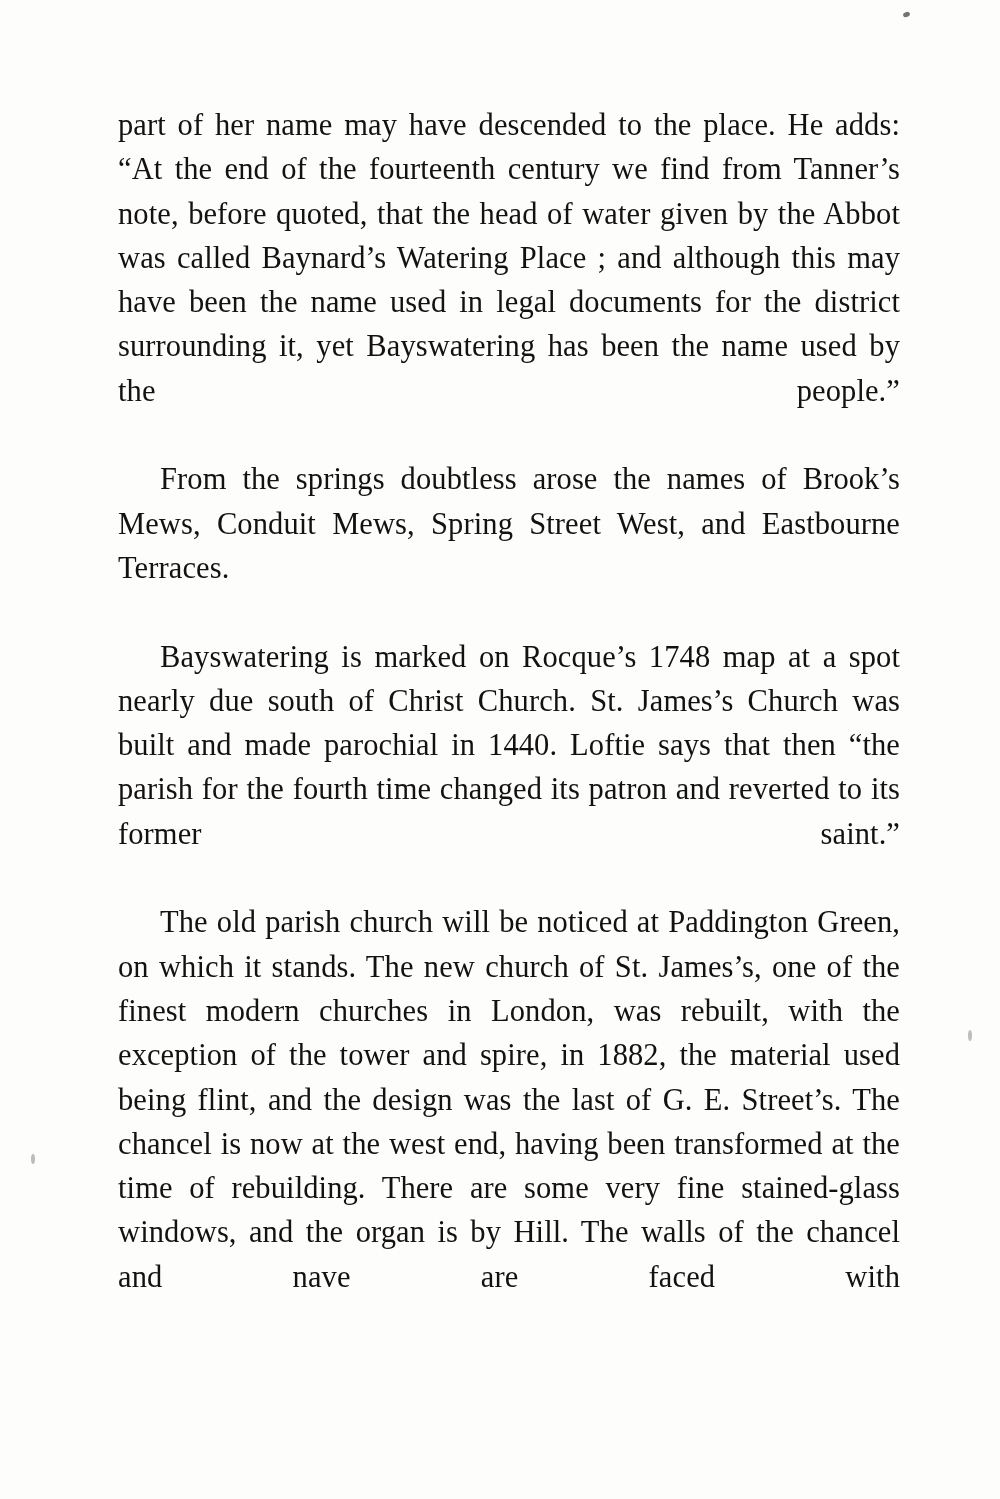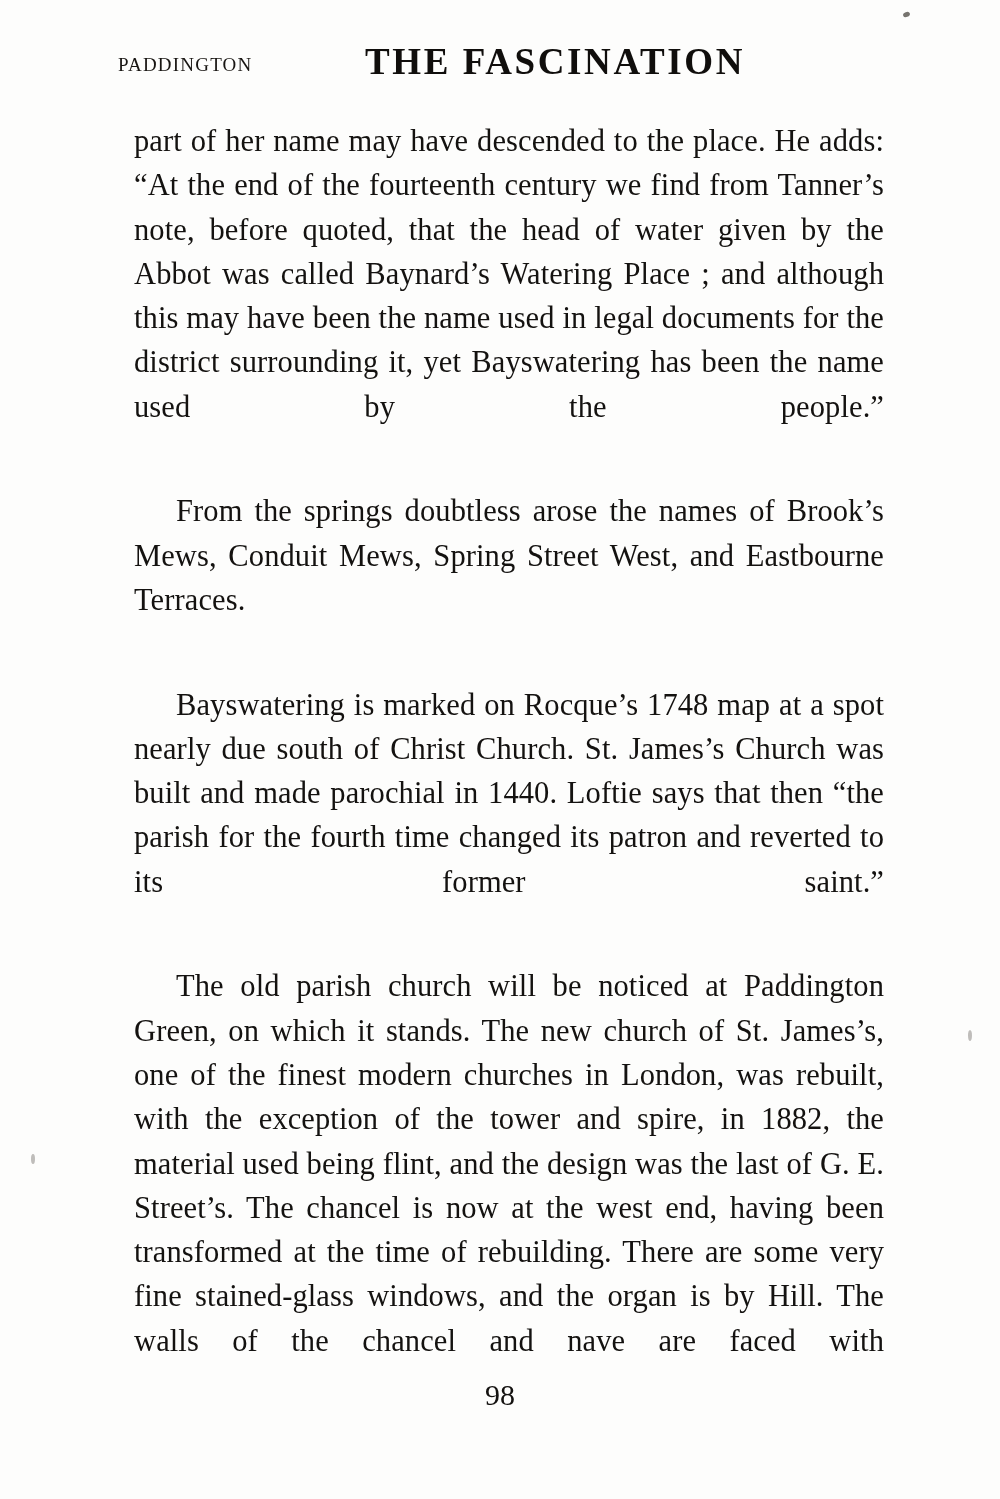--- a/index.html
+++ b/index.html
@@ -65,21 +65,21 @@
     box-sizing: border-box;
   }
 
   main.body-text {
     position: absolute;
     left: 118px;
     top: 103px;
     width: 782px;
   }
   p.para {
-    margin: 16px;
+    margin: 0;
     font-size: 30.5px;
     line-height: 44.3px;
     text-align: justify;
     text-justify: inter-word;
     letter-spacing: 0.1px;
     color: #141210;
     font-family: "Liberation Serif", "DejaVu Serif", serif;
   }
   p.para.indent { text-indent: 42px; }
   p.para + p.para { margin-top: 0px; }
@@ -102,27 +102,22 @@
 </style>
 </head>
 <body>
 
 <div class="page">
 
   <span class="speck s1"></span>
   <span class="speck s2"></span>
   <span class="speck s3"></span>
 
-  <header class="running-head">
-    <div class="folio-left">PADDINGTON</div>
-    <div class="head-title">THE FASCINATION</div>
-  </header>
 
   <main class="body-text">
     <p class="para">part of her name may have descended to the place.   He adds: “At the end of the fourteenth century we find from Tanner’s note, before quoted, that the head of water given by the Abbot was called Baynard’s Watering Place ; and although this may have been the name used in legal documents for the district surrounding it, yet Bayswatering has been the name used by the people.”</p>
     <p class="para indent">From the springs doubtless arose the names of Brook’s Mews, Conduit Mews, Spring Street West, and Eastbourne Terraces.</p>
     <p class="para indent">Bayswatering is marked on Rocque’s 1748 map at a spot nearly due south of Christ Church. St. James’s Church was built and made parochial in 1440.   Loftie says that then “the parish for the fourth time changed its patron and reverted to its former saint.”</p>
     <p class="para indent">The old parish church will be noticed at Paddington Green, on which it stands.   The new church of St. James’s, one of the finest modern churches in London, was rebuilt, with the exception of the tower and spire, in 1882, the material used being flint, and the design was the last of G. E. Street’s.   The chancel is now at the west end, having been transformed at the time of rebuilding.   There are some very fine stained-glass windows, and the organ is by Hill.   The walls of the chancel and nave are faced with</p>
   </main>
 
-  <div class="folio-bottom">98</div>
 
 </div>
 
 </body></html>

